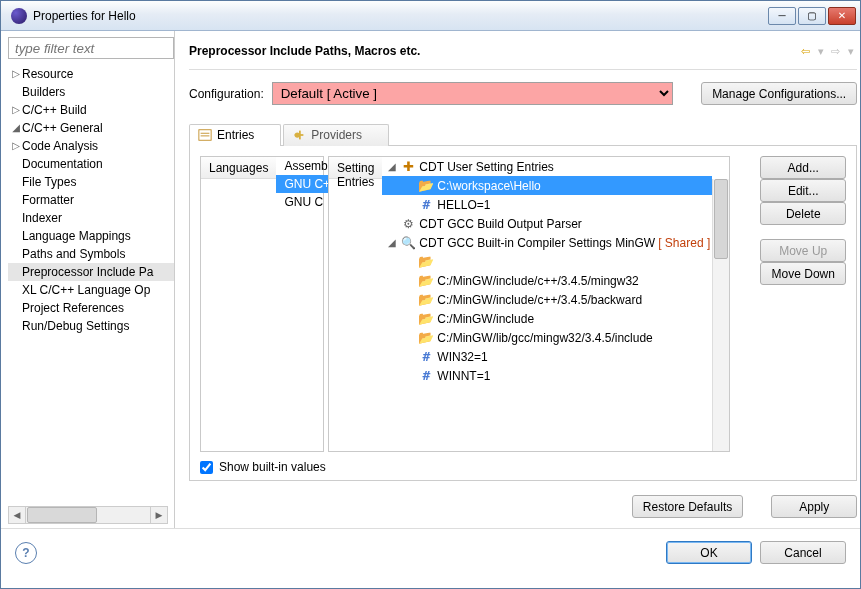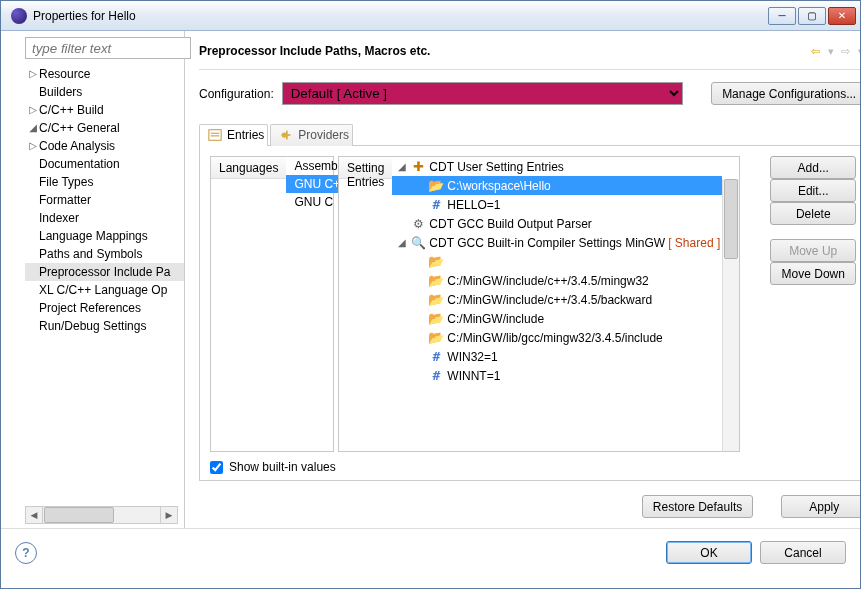--- a/index.html
+++ b/index.html
@@ -4,45 +4,45 @@
 <style>
 * { box-sizing: border-box; margin:0; padding:0; }
 body { font-family: "Segoe UI", Tahoma, sans-serif; font-size:12px; background:#fff; color:#000; width:861px; height:589px; overflow:hidden; border:1px solid #5a7aa0; }
 .titlebar { height:30px; background:linear-gradient(#fdfefe,#e5ecf5 45%,#d7e4f2); border-bottom:1px solid #a0b5cf; display:flex; align-items:center; padding:0 4px; }
 .titlebar .eclipse-icon { width:16px; height:16px; margin:0 6px; border-radius:50%; background:radial-gradient(circle at 30% 30%,#6a5acd,#2b1a66); }
 .titlebar .title { flex:1; }
 .winbtns { display:flex; gap:2px; }
 .winbtn { width:28px; height:18px; border:1px solid #6b88ab; background:linear-gradient(#f3f7fc,#d5e3f3); border-radius:2px; display:flex; align-items:center; justify-content:center; font-size:10px; font-family:"Segoe UI Symbol"; }
 .winbtn.close { background:linear-gradient(#e67a6f,#c9402c); color:#fff; border-color:#8a2f1f; }
 .content { display:flex; height:497px; }
-.leftpanel { width:184px; border-right:1px solid #ccc; padding:6px 0 4px 24px; display:flex; flex-direction:column; }
+.leftpanel { width:184px; border-right:1px solid #ccc; padding:6px 0 4px 7px; display:flex; flex-direction:column; }
 .filter { width:166px; height:22px; border:1px solid #b5b5b5; background:#fff; padding:3px 6px; color:#888; font-style:italic; margin-bottom:6px; }
 .tree { flex:1; overflow:hidden; line-height:18px; font-size:12px; }
 .tree .node { white-space:nowrap; padding:0 2px; cursor:default; display:flex; align-items:center; }
 .tree .arrow { width:12px; display:inline-block; color:#666; font-size:10px; text-align:center; }
 .tree .node.sel { background:#e5e5e5; }
 .n0{padding-left:4px}.n1{padding-left:18px}
 .hscroll { height:18px; border:1px solid #ccc; margin:4px 6px 0 0; background:#f0f0f0; position:relative; }
 .hscroll .thumb{ position:absolute; left:18px; top:0; bottom:0; width:70px; background:#d9d9d9; border:1px solid #b5b5b5; border-radius:2px; }
 .hscroll .ab{ position:absolute; top:0; bottom:0; width:17px; display:flex; align-items:center; justify-content:center; color:#666; font-size:9px;}
 .hscroll .ab.l{left:0;border-right:1px solid #ccc}.hscroll .ab.r{right:0;border-left:1px solid #ccc}
 .rightpanel { flex:1; display:flex; flex-direction:column; padding:8px 8px 0 14px; }
 .headrow { display:flex; align-items:center; height:24px; }
 .pagetitle { font-weight:bold; flex:1; }
 .navarrows { display:flex; gap:2px; align-items:center;}
 .navarrows .ar{width:13px;height:13px;display:flex;align-items:center;justify-content:center;font-size:11px;}
 .yellow{color:#d8a000}.grey{color:#bbb}
 .sep { height:1px; background:#ddd; margin:6px 0 12px 0; }
 .cfg { display:flex; align-items:center; gap:8px; margin-bottom:18px; }
-.cfg select { flex:1; height:23px; border:1px solid #a0a0a0; background:#be185d; padding:2px 4px; }
+.cfg select { flex:1; height:23px; border:1px solid #a0a0a0; background:#fca5a5; padding:2px 4px; }
 .btn { height:23px; padding:0 10px; border:1px solid #acacac; background:linear-gradient(#f5f5f5,#e3e3e3); border-radius:3px; font-size:12px; font-family:inherit; white-space:nowrap; display:inline-flex; align-items:center; justify-content:center;margin-left:20px; }
 .btn:disabled{color:#9a9a9a}
 .btn.def{border:1px solid #2f79c4; box-shadow:inset 0 0 0 1px #79b7f2;}
 .tabs { display:flex; border-bottom:1px solid #ccc; }
-.tab { border:1px solid #ccc; border-bottom:none; padding:3px 3px 4px 8px; margin-right:2px; background:#fff; display:flex; align-items:center; gap:5px; border-radius:2px 2px 0 0; position:relative; top:1px; }
+.tab { border:1px solid #ccc; border-bottom:none; padding:3px 26px 4px 8px; margin-right:2px; background:#fff; display:flex; align-items:center; gap:5px; border-radius:2px 2px 0 0; position:relative; top:1px; }
 .tab.inactive { background:linear-gradient(#fafafa,#ececec); color:#555; }
 .tab .ticon{width:14px;height:14px;}
 .main { border:1px solid #ccc; border-top:none; padding:10px 10px 6px 10px; display:flex; flex-direction:column; flex:1; margin-bottom:8px; }
 .lists { display:flex; gap:4px; flex:1; min-height:0; }
 .listbox { border:1px solid #c9c9c9; background:#fff; display:flex; flex-direction:row; }
 .listbox.lang{width:124px}
 .listbox.entries{flex:1; position:relative;}
 .listhdr { background:linear-gradient(#fdfdfd,#eee); border-bottom:1px solid #ddd; padding:4px 8px; height:22px; }
 .lrow { padding:2px 8px; height:18px; display:flex; align-items:center; gap:3px; white-space:nowrap; font-size:12px;}
 .lrow.sel{background:#3399ff;color:#fff}

